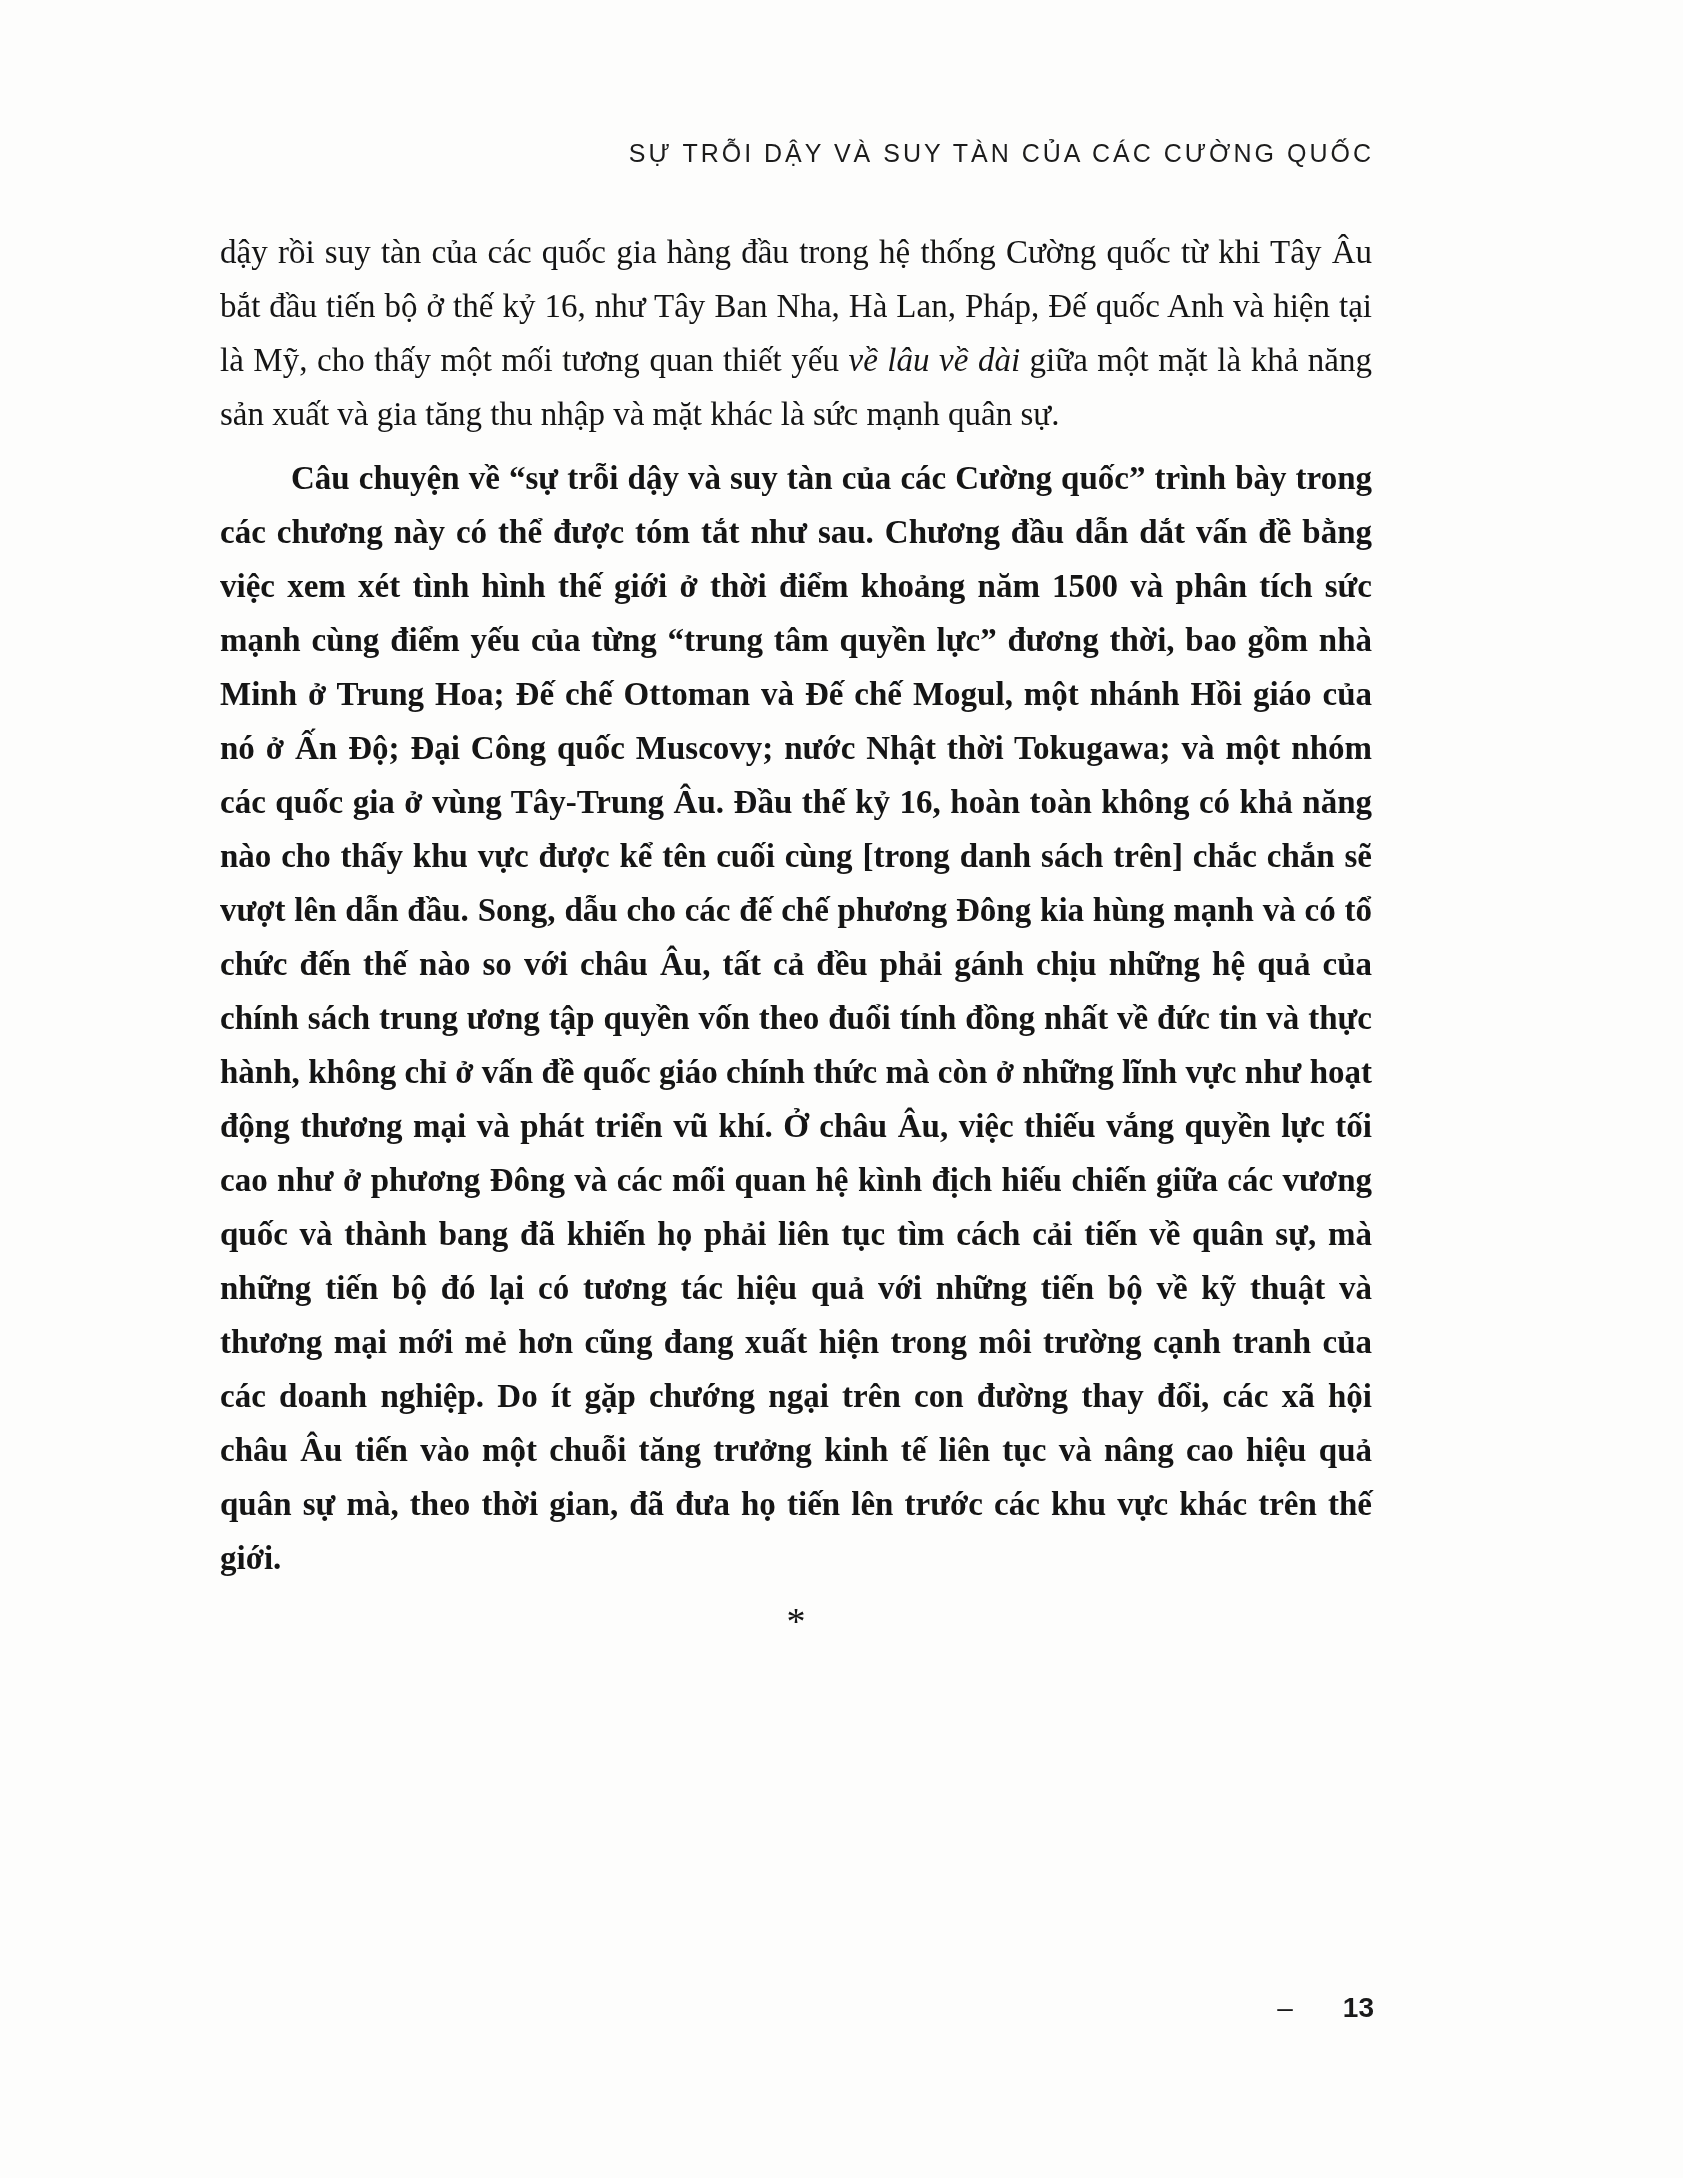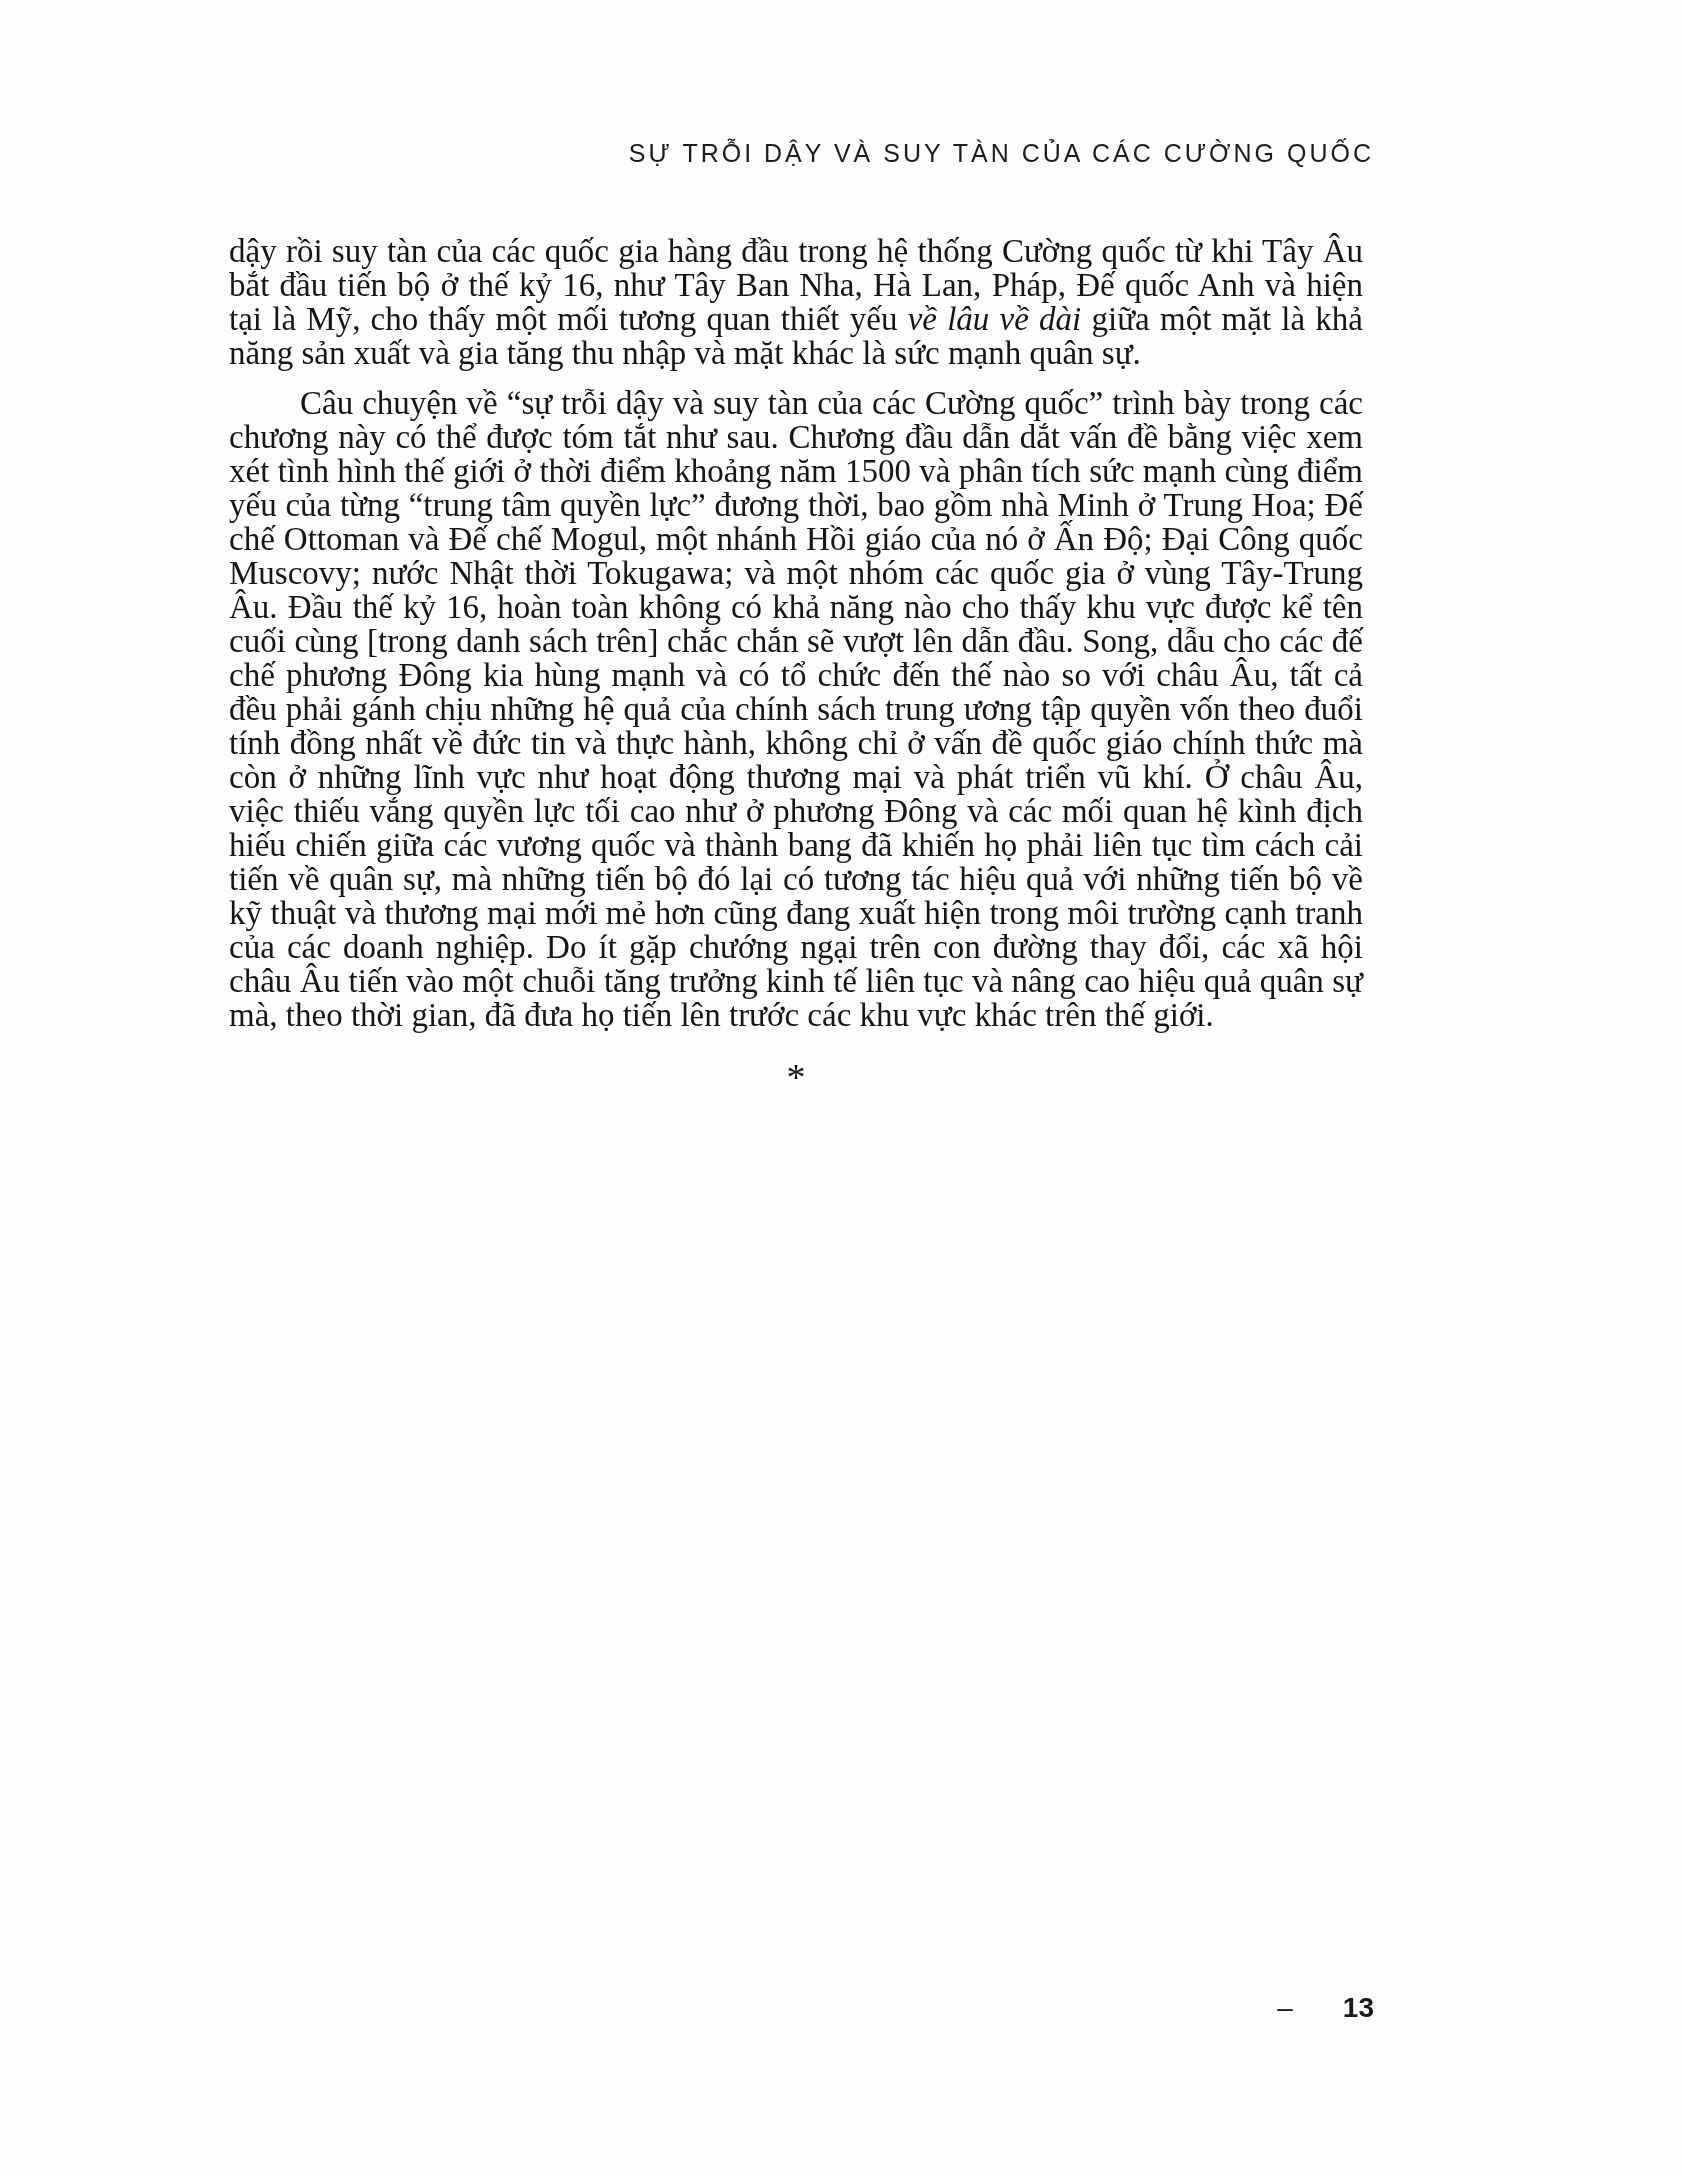--- a/index.html
+++ b/index.html
@@ -29,29 +29,30 @@
     color: #1c1c1c;
     white-space: nowrap;
   }
   .textblock {
     position: absolute;
     left: 213px;
     top: 218px;
     width: 1166px;
   }
   .textblock p {
-    margin: 16px;
+    margin: 7px;
     font-size: 33px;
-    line-height: 34px;
+    line-height: 54px;
     text-align: justify;
     color: #151515;
   }
   .p-indent {
     text-indent: 71px;
     margin-top: 10px !important;
+    font-weight: bold;
   }
   .justify-last {
     text-align-last: justify;
   }
   .it {
     font-style: italic;
   }
   .separator {
     text-align: center;
     font-size: 38px;

